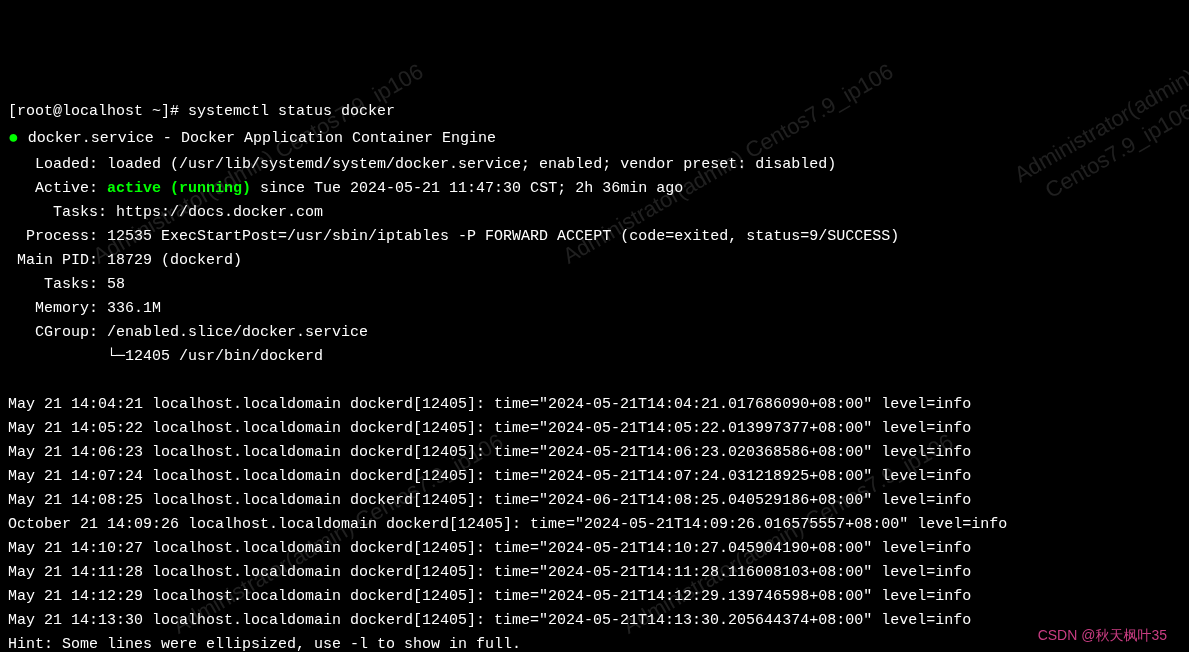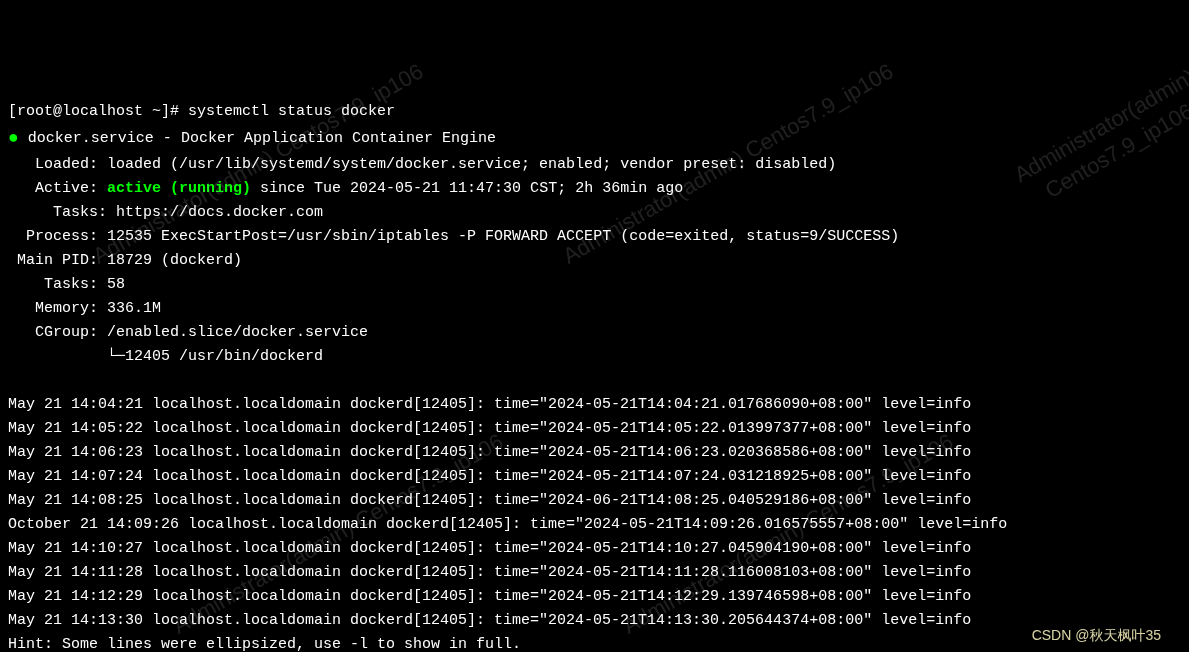--- a/index.html
+++ b/index.html
@@ -22,22 +22,22 @@
     font-size: 18px;
     vertical-align: middle;
   }
   .green {
     color: #00ff00;
     font-weight: bold;
   }
   .watermark {
     position: absolute;
     bottom: 6px;
-    right: 28px;
-    color: #fef9c3;
+    right: 22px;
+    color: #ec4899;
     font-family: Arial, sans-serif;
     font-size: 14px;
     opacity: 0.85;
   }
   .diag {
     position: absolute;
     color: rgba(200,200,200,0.16);
     font-family: Arial, sans-serif;
     font-size: 22px;
     transform: rotate(-30deg);

